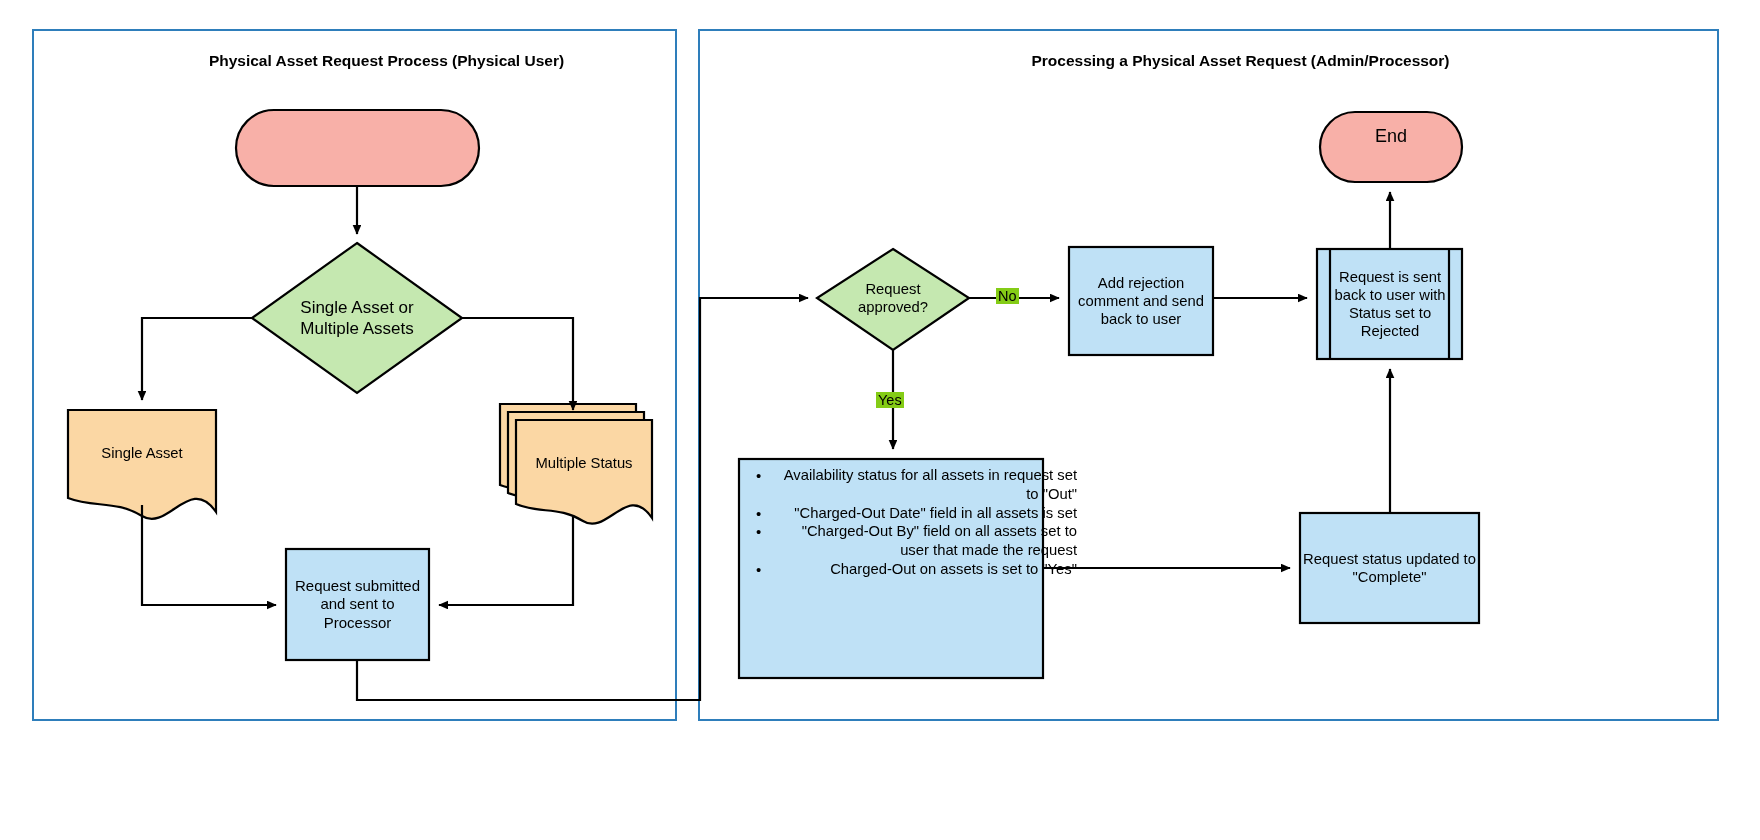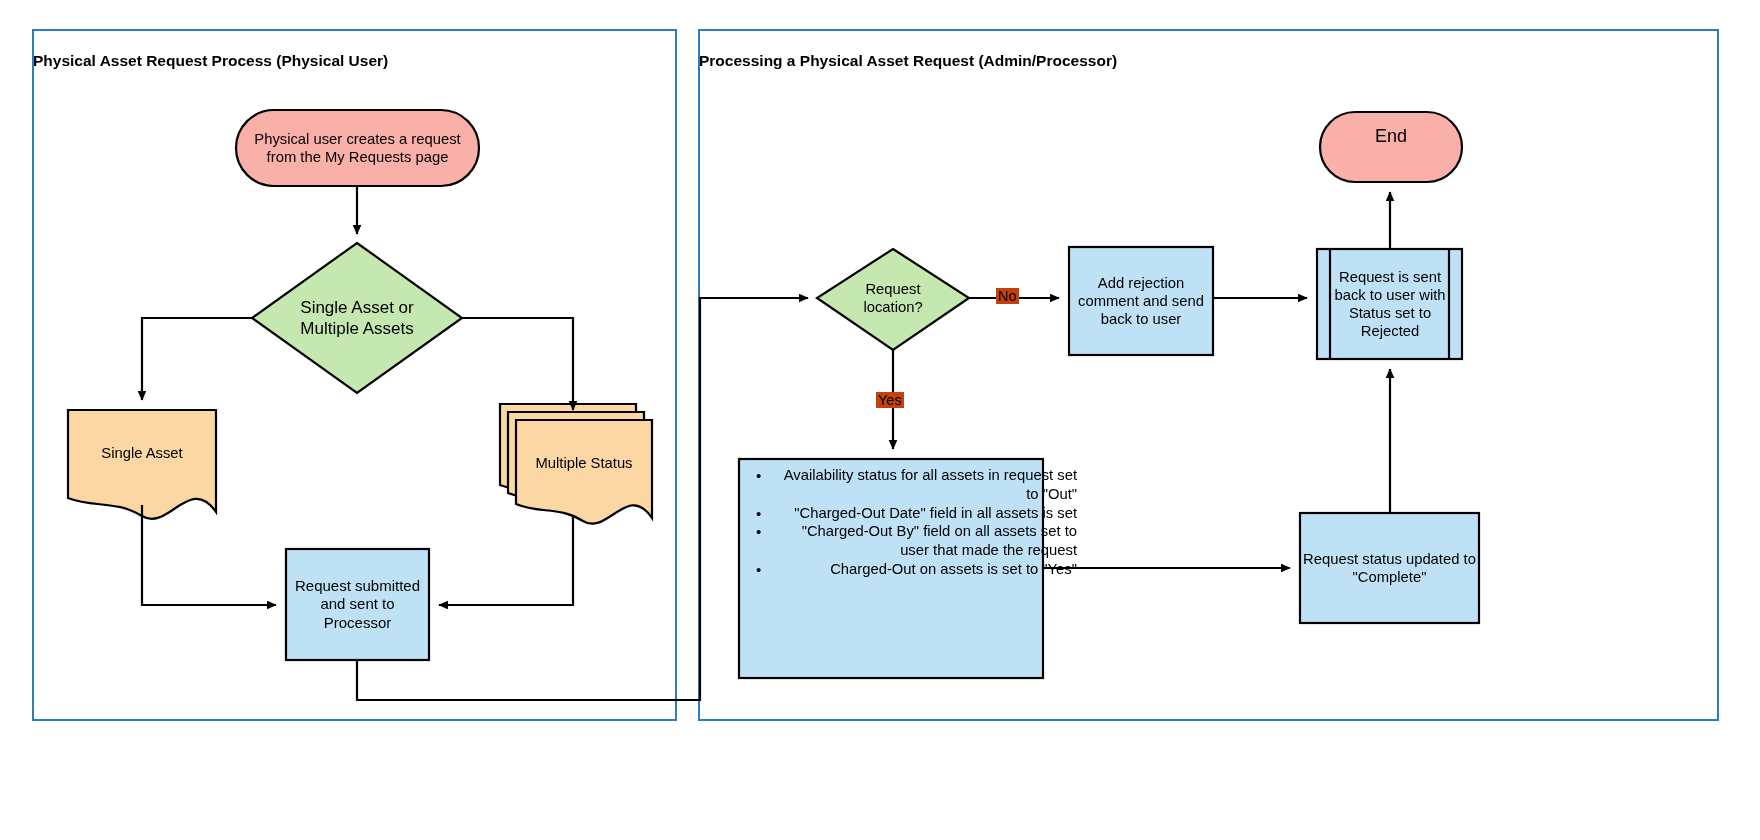--- a/index.html
+++ b/index.html
@@ -2,22 +2,22 @@
 <html><head>
 <meta charset="utf-8">
 <style>
   html,body{margin:0;padding:0;background:#ffffff;}
   body{width:1760px;height:840px;font-family:"Liberation Sans",sans-serif;position:relative;overflow:hidden;}
   #stage{position:absolute;left:0;top:0;width:1760px;height:840px;}
   svg#canvas{position:absolute;left:0;top:0;width:1760px;height:840px;}
   .lbl{position:absolute;text-align:center;color:#000;line-height:1.22;
        display:flex;align-items:center;justify-content:center;pointer-events:none;}
   .panel-title{position:absolute;font-weight:bold;font-size:15.5px;color:#000;
-       text-align:left;white-space:nowrap;}
-  .edge-lbl{position:absolute;font-size:14.5px;color:#000;background:#c2410c;padding:0 2px;white-space:nowrap;}
+       text-align:center;white-space:nowrap;margin-left:32px;}
+  .edge-lbl{position:absolute;font-size:14.5px;color:#000;background:#84cc16;padding:0 2px;white-space:nowrap;}
   .bullets{position:absolute;margin:0;padding:0 8px 0 34px;list-style:none;font-size:14.8px;line-height:1.27;color:#000;text-align:left;}
   .bullets li{position:relative;margin:0 0 0 0;text-align:right;}
   .bullets li:before{content:"\2022";position:absolute;left:-17px;top:0;font-size:15px;}
 </style>
 </head>
 <body>
 
 <div id="stage">
 
   <svg id="canvas" viewBox="0 0 1760 840">
@@ -85,31 +85,30 @@
     <path d="M 893,350 L 893,449" fill="none" stroke="#000" stroke-width="2.2" marker-end="url(#arrow)"></path>
 
     <path d="M 1043,568 L 1290,568" fill="none" stroke="#000" stroke-width="2.2" marker-end="url(#arrow)"></path>
 
     <path d="M 1390,513 L 1390,369" fill="none" stroke="#000" stroke-width="2.2" marker-end="url(#arrow)"></path>
   </svg>
 
   <div class="panel-title" style="left:33px;top:52px;width:643px;">Physical Asset Request Process (Physical User)</div>
   <div class="panel-title" style="left:699px;top:52px;width:1019px;">Processing a Physical Asset Request (Admin/Processor)</div>
 
-  <div class="lbl" style="left:244px;top:110px;width:227px;height:76px;font-size:14.8px;">Physical user creates a request from the My Requests page</div>
 
   <div class="lbl" style="left:280px;top:288px;width:154px;height:62px;font-size:17px;">Single Asset or Multiple Assets</div>
 
   <div class="lbl" style="left:72px;top:430px;width:140px;height:46px;font-size:14.8px;">Single Asset</div>
 
   <div class="lbl" style="left:518px;top:440px;width:132px;height:46px;font-size:14.8px;">Multiple Status</div>
 
   <div class="lbl" style="left:288px;top:549px;width:139px;height:111px;font-size:15px;">Request submitted and sent to Processor</div>
 
-  <div class="lbl" style="left:840px;top:272px;width:106px;height:52px;font-size:14.8px;">Request location?</div>
+  <div class="lbl" style="left:840px;top:272px;width:106px;height:52px;font-size:14.8px;">Request approved?</div>
 
   <div class="edge-lbl" style="left:996px;top:288px;">No</div>
 
   <div class="edge-lbl" style="left:876px;top:392px;">Yes</div>
 
   <div class="lbl" style="left:1071px;top:247px;width:140px;height:108px;font-size:14.8px;">Add rejection comment and send back to user</div>
 
   <div class="lbl" style="left:1334px;top:249px;width:112px;height:110px;font-size:14.8px;">Request is sent back to user with Status set to Rejected</div>
 
   <div class="lbl" style="left:1320px;top:112px;width:142px;height:50px;font-size:18px;">End</div>

